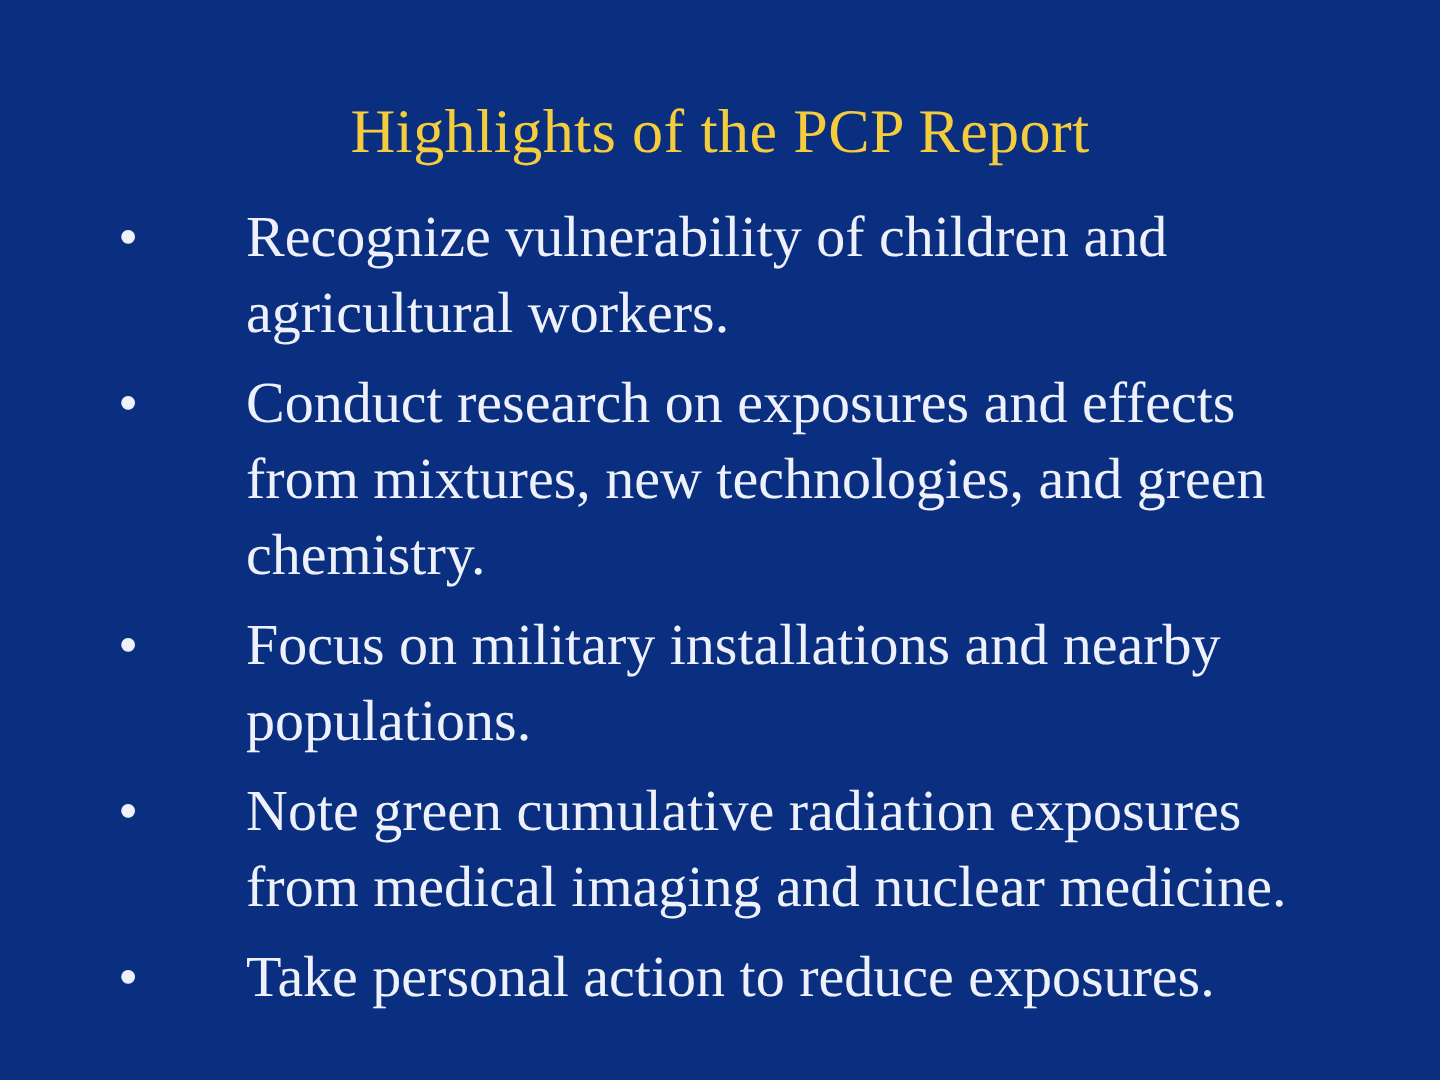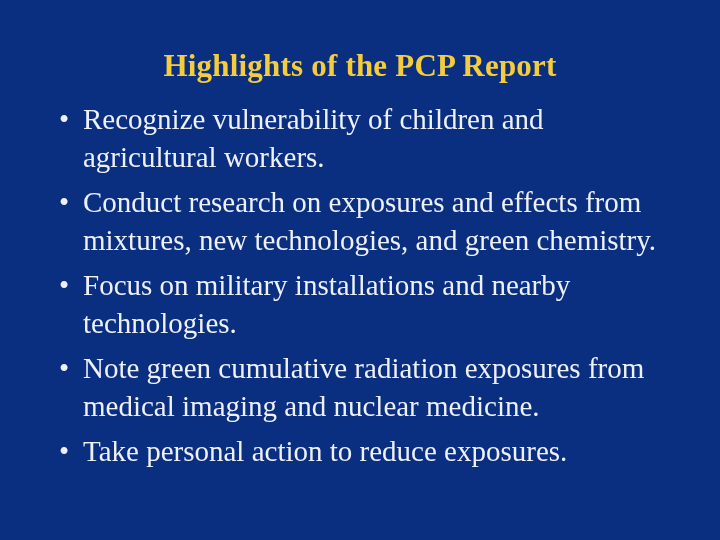--- a/index.html
+++ b/index.html
@@ -26,21 +26,21 @@
 
   .slide-title {
     position: absolute;
     top: 48px;
     left: 0;
     width: 720px;
     text-align: center;
     color: #f5cc3c;
     font-size: 31px;
     line-height: 36px;
-    font-weight: bold;
+    font-weight: normal;
     letter-spacing: 0.2px;
     margin: 0;
     white-space: nowrap;
   }
 
   .bullet-list {
     position: absolute;
     top: 100px;
     left: 56px;
     width: 624px;
@@ -70,20 +70,21 @@
     top: 0;
     width: 20px;
     line-height: 38px;
     font-size: 29px;
     color: #eef1fa;
     text-align: left;
   }
 
   .bullet-text {
     display: block;
+    margin-left: 40px;
   }
 </style>
 </head>
 <body>
 
 <div class="slide">
 
   <h1 class="slide-title">Highlights of the PCP Report</h1>
 
   <ul class="bullet-list">
@@ -93,21 +94,21 @@
       <span class="bullet-text">Recognize vulnerability of children and agricultural workers.</span>
     </li>
 
     <li class="bullet-item">
       <span class="bullet-marker">•</span>
       <span class="bullet-text">Conduct research on exposures and effects from mixtures, new technologies, and green chemistry.</span>
     </li>
 
     <li class="bullet-item">
       <span class="bullet-marker">•</span>
-      <span class="bullet-text">Focus on military installations and nearby technologies.</span>
+      <span class="bullet-text">Focus on military installations and nearby populations.</span>
     </li>
 
     <li class="bullet-item">
       <span class="bullet-marker">•</span>
       <span class="bullet-text">Note green cumulative radiation exposures from medical imaging and nuclear medicine.</span>
     </li>
 
     <li class="bullet-item">
       <span class="bullet-marker">•</span>
       <span class="bullet-text">Take personal action to reduce exposures.</span>

